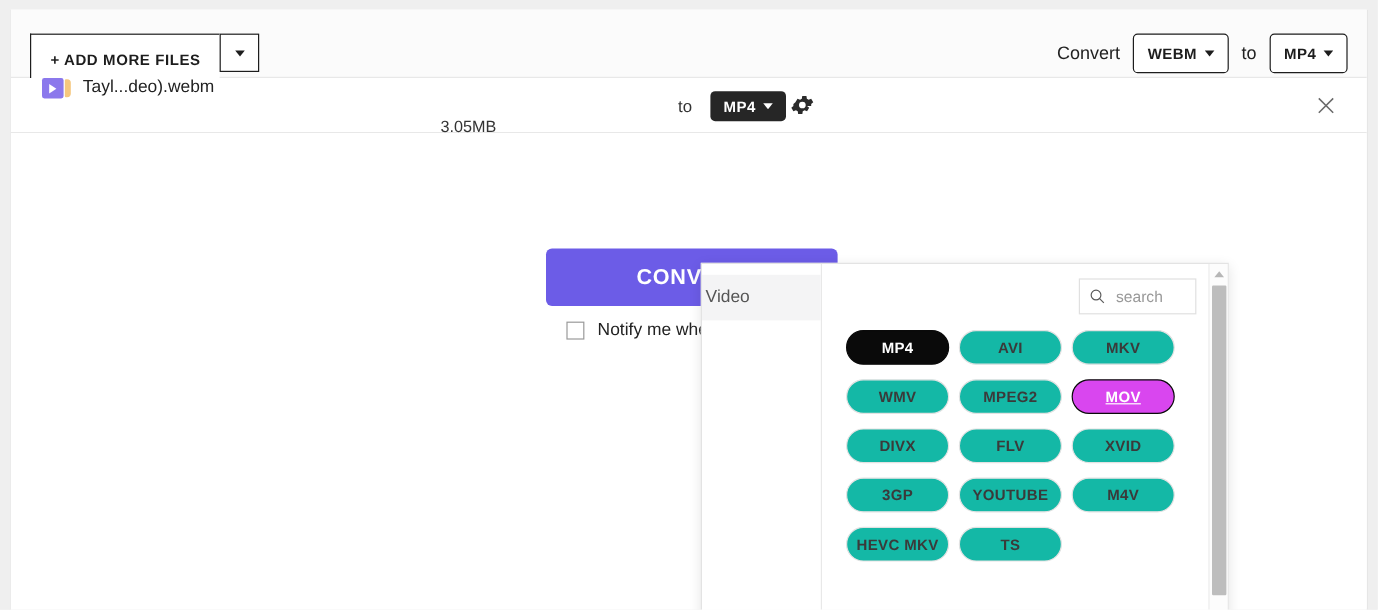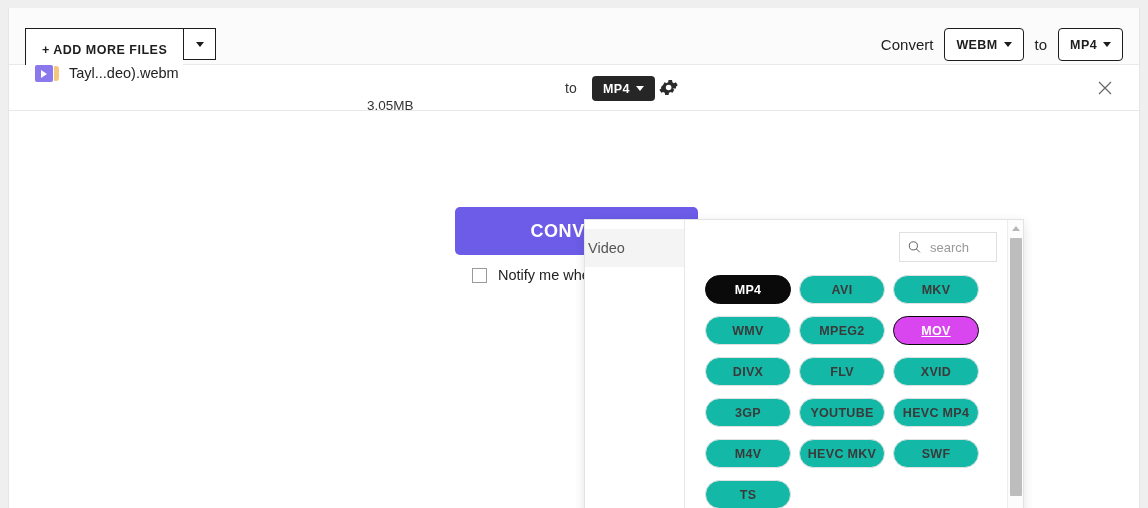--- a/index.html
+++ b/index.html
@@ -427,24 +427,22 @@
             <div class="pill">AVI</div>
             <div class="pill">MKV</div>
             <div class="pill">WMV</div>
             <div class="pill">MPEG2</div>
             <div class="pill hov">MOV</div>
             <div class="pill">DIVX</div>
             <div class="pill">FLV</div>
             <div class="pill">XVID</div>
             <div class="pill">3GP</div>
             <div class="pill">YOUTUBE</div>
-            <div class="pill">HEVC MP4</div>
             <div class="pill">M4V</div>
             <div class="pill">HEVC MKV</div>
-            <div class="pill">SWF</div>
             <div class="pill">TS</div>
           </div>
 
         <div class="vscroll">
           <div class="vs-arrow up">
             <span class="tri-up"></span>
           </div>
           <div class="vs-thumb"></div>
 
         </div>

